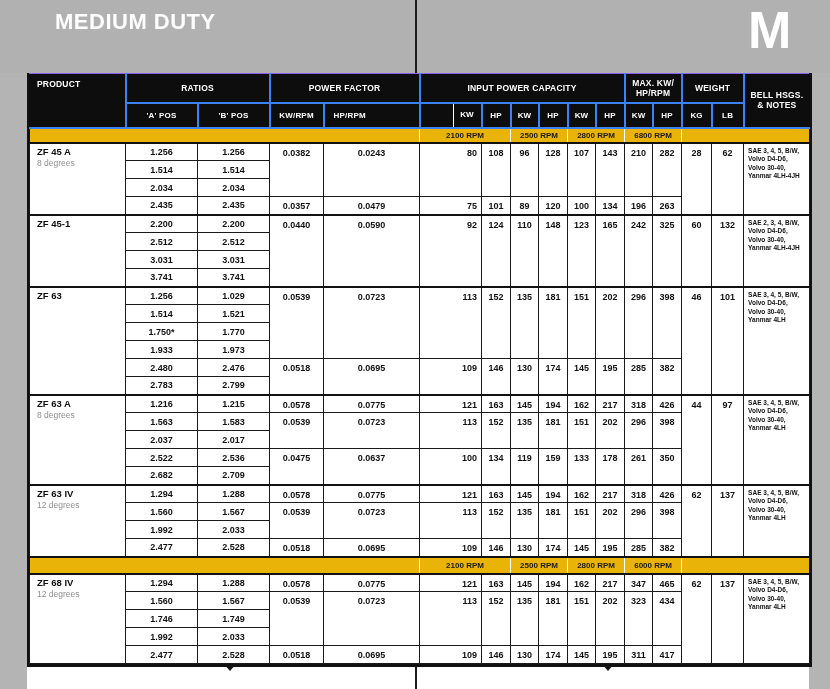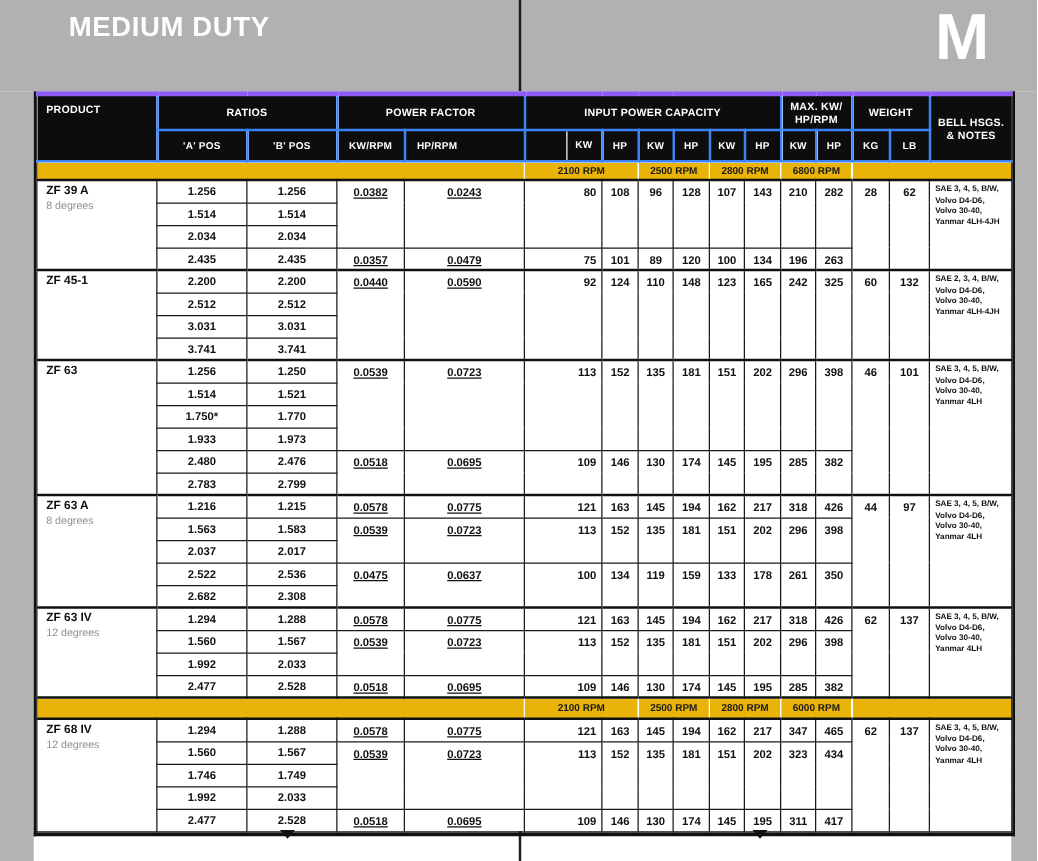--- a/index.html
+++ b/index.html
@@ -28,37 +28,37 @@
 
   
   .tableWrap { position:absolute; left:27px; top:73px;
                border-left:2px solid #111; border-right:2px solid #111; border-bottom:3px solid #111; }
   table { border-collapse:collapse; table-layout:fixed; width:780px; }
   td, th { padding:0; overflow:hidden; }
 
   thead th { background:#0d0d0d; color:#fff; border:2px solid #3b82f6;
              font-size:8.5px; font-weight:bold; letter-spacing:0.2px; text-align:center;
              vertical-align:middle; white-space:pre-line; }
-  thead tr.h1 th { height:29px; border-top:4px solid #8b5cf6; }
+  thead tr.h1 th { height:29px; border-top:1px solid #8b5cf6; }
   thead tr.h2 th { height:23px; font-size:8px; }
   thead th:first-child { border-left:1px solid #0d0d0d; }
   thead th:last-child  { border-right:1px solid #0d0d0d; }
   th.th-product { text-align:left; vertical-align:top; padding:5px 0 0 7px; }
   th.th-hprpm { text-align:left; padding-left:9px; }
   th.thkw1 { text-align:right; }
   th .chip { display:inline-block; width:28px; height:23px; line-height:22px;
              border-left:1px solid #fff; text-align:center; vertical-align:top; }
 
   tbody td { border:1px solid #1a1a1a; background:#fff; color:#111;
              font-size:9px; font-weight:bold; text-align:center; height:18px; }
   tbody tr.secfirst td { border-top:2px solid #111; }
   td.product { text-align:left; vertical-align:top; padding:2px 0 0 7px; }
   .pname { font-size:9.5px; font-weight:bold; color:#0f0f0f; }
   .pdeg  { font-size:8.5px; font-weight:normal; color:#8f8f8f; margin-top:1px; }
-  td.pf   { vertical-align:top; padding-top:4px;text-decoration:underline; }
+  td.pf   { vertical-align:top; padding-top:4px; }
   td.val  { vertical-align:top; padding-top:4px; }
   td.kw1  { text-align:right; padding-right:4px; }
   td.wt   { vertical-align:top; padding-top:4px; }
   td.notes{ vertical-align:top; text-align:left; font-size:6.5px; font-weight:bold;
             line-height:8.6px; padding:3px 1px 0 4px; white-space:pre-line; letter-spacing:0; }
 
   tbody tr.band td { background:#eab308; color:#1a1a1a; font-size:8px; font-weight:bold;
             height:15px; text-align:center; vertical-align:middle;
             border-left:1px solid #fff; border-right:1px solid #fff;
             border-top:1px solid #111; border-bottom:2px solid #111; padding:0; }
@@ -135,21 +135,21 @@
           <tr class="band">
             <td colspan="5"></td>
             <td colspan="2">2100 RPM</td>
             <td colspan="2">2500 RPM</td>
             <td colspan="2">2800 RPM</td>
             <td colspan="2">6800 RPM</td>
             <td colspan="3"></td>
           </tr>
           <tr class="secfirst">
             <td class="product" rowspan="4">
-              <div class="pname">ZF 39 A</div>
+              <div class="pname">ZF 45 A</div>
               <div class="pdeg">8 degrees</div>
             </td>
             <td>1.256</td>
             <td>1.256</td>
             <td class="pf" rowspan="3">0.0382</td>
             <td class="pf" rowspan="3">0.0243</td>
             <td class="val kw1" rowspan="3">80</td>
             <td class="val" rowspan="3">108</td>
             <td class="val" rowspan="3">96</td>
             <td class="val" rowspan="3">128</td>
@@ -219,21 +219,21 @@
           </tr>
           <tr>
             <td>3.741</td>
             <td>3.741</td>
           </tr>
           <tr class="secfirst">
             <td class="product" rowspan="6">
               <div class="pname">ZF 63</div>
             </td>
             <td>1.256</td>
-            <td>1.250</td>
+            <td>1.029</td>
             <td class="pf" rowspan="4">0.0539</td>
             <td class="pf" rowspan="4">0.0723</td>
             <td class="val kw1" rowspan="4">113</td>
             <td class="val" rowspan="4">152</td>
             <td class="val" rowspan="4">135</td>
             <td class="val" rowspan="4">181</td>
             <td class="val" rowspan="4">151</td>
             <td class="val" rowspan="4">202</td>
             <td class="val" rowspan="4">296</td>
             <td class="val" rowspan="4">398</td>
@@ -325,21 +325,21 @@
             <td class="val" rowspan="2">134</td>
             <td class="val" rowspan="2">119</td>
             <td class="val" rowspan="2">159</td>
             <td class="val" rowspan="2">133</td>
             <td class="val" rowspan="2">178</td>
             <td class="val" rowspan="2">261</td>
             <td class="val" rowspan="2">350</td>
           </tr>
           <tr>
             <td>2.682</td>
-            <td>2.308</td>
+            <td>2.709</td>
           </tr>
           <tr class="secfirst">
             <td class="product" rowspan="4">
               <div class="pname">ZF 63 IV</div>
               <div class="pdeg">12 degrees</div>
             </td>
             <td>1.294</td>
             <td>1.288</td>
             <td class="pf" rowspan="1">0.0578</td>
             <td class="pf" rowspan="1">0.0775</td>

